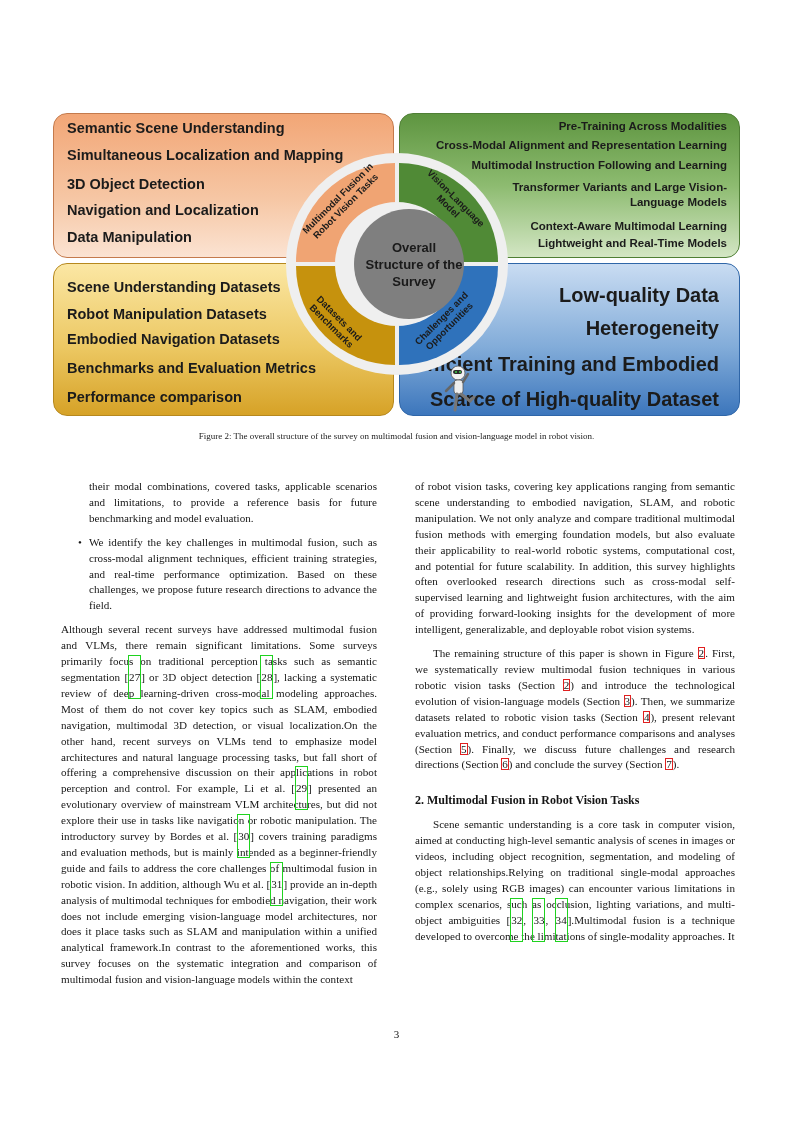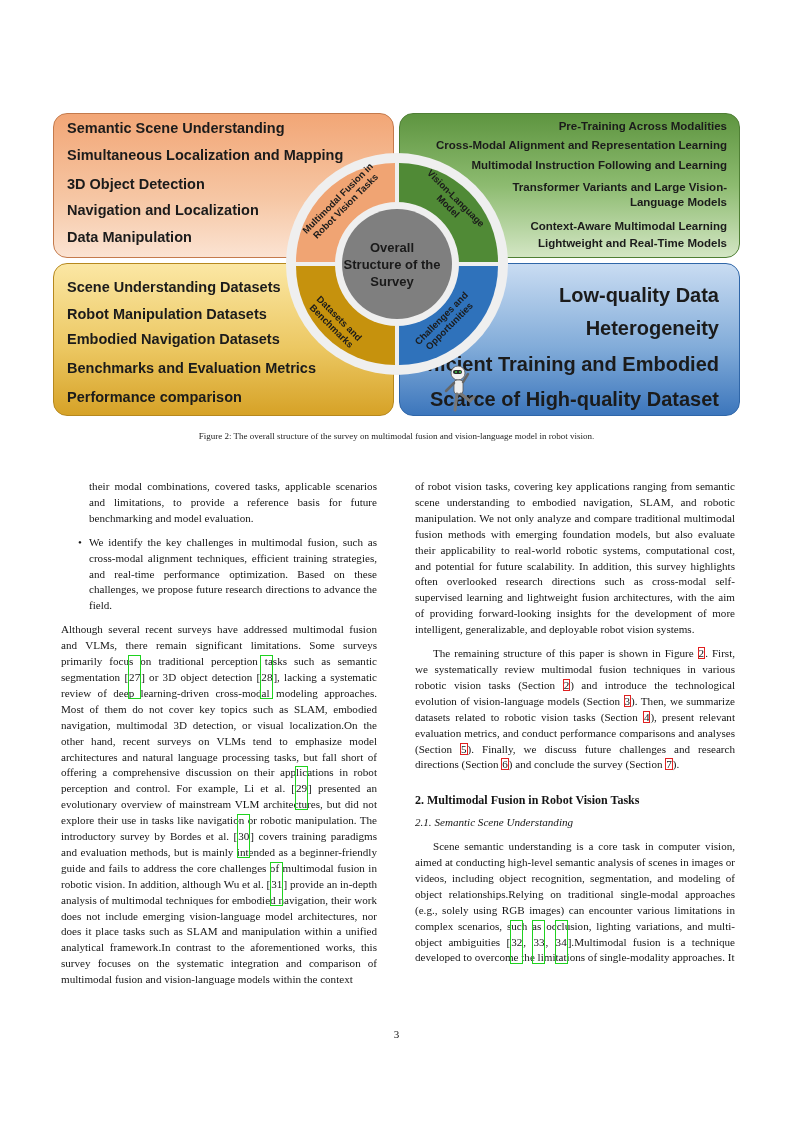--- a/index.html
+++ b/index.html
@@ -20,21 +20,21 @@
   .br-item { right:20px; font-size:20px; text-align:right; }
 
   
   .wheel { position:absolute; left:233px; top:40px; width:222px; height:222px; border-radius:50%; background:#efefef; }
   .wq { position:absolute; width:99px; height:99px; overflow:hidden; }
   .wq-tl { left:10px; top:10px; background:#f0a473; border-top-left-radius:99px; }
   .wq-tr { left:113px; top:10px; background:#508a36; border-top-right-radius:99px; }
   .wq-bl { left:10px; top:113px; background:#c6920d; border-bottom-left-radius:99px; }
   .wq-br { left:113px; top:113px; background:#2f72bb; border-bottom-right-radius:99px; }
   .wheel-ring { position:absolute; left:49px; top:49px; width:124px; height:124px; border-radius:50%; background:#efefef; }
-  .wheel-core { position:absolute; left:56px; top:56px; width:110px; height:110px; border-radius:50%; background:#7f7f7f; display:flex; align-items:center; justify-content:flex-start; text-align:center; }
+  .wheel-core { position:absolute; left:68px; top:56px; width:110px; height:110px; border-radius:50%; background:#7f7f7f; display:flex; align-items:center; justify-content:flex-end; text-align:center; }
   .core-text { font-family:"Liberation Sans", sans-serif; font-weight:bold; font-size:13px; line-height:17px; color:#1a1a1a; width:100px; }
   .wlabel { position:absolute; font-family:"Liberation Sans", sans-serif; font-weight:bold; font-size:9.5px; line-height:11px; color:#1b1b1b; text-align:center; white-space:nowrap; }
 
   .chip { position:absolute; left:452px; top:295px; width:0; height:0; }
   .robot { position:absolute; }
 
   
   .caption { position:absolute; left:0; width:793px; top:431px; text-align:center; font-size:9px; color:#222; }
 
   
@@ -151,17 +151,16 @@
   <p class="bullet-block" style="margin-top:8px;">
     <span class="bullet-dot">•</span><span>We identify the key challenges in multimodal fusion, such as cross-modal alignment techniques, efficient training strategies, and real-time performance optimization. Based on these challenges, we propose future research directions to advance the field.</span>
   </p>
   <p style="margin-top:8px;"><span>Although several recent surveys have addressed multimodal fusion and VLMs, there remain significant limitations. Some surveys primarily focus on traditional perception tasks such as semantic segmentation [</span><a class="cite-g">27</a><span>] or 3D object detection [</span><a class="cite-g">28</a><span>], lacking a systematic review of deep learning-driven cross-modal modeling approaches. Most of them do not cover key topics such as SLAM, embodied navigation, multimodal 3D detection, or visual localization.On the other hand, recent surveys on VLMs tend to emphasize model architectures and natural language processing tasks, but fall short of offering a comprehensive discussion on their applications in robot perception and control. For example, Li et al. [</span><a class="cite-g">29</a><span>] presented an evolutionary overview of mainstream VLM architectures, but did not explore their use in tasks like navigation or robotic manipulation.  The introductory survey by Bordes et al. [</span><a class="cite-g">30</a><span>] covers training paradigms and evaluation methods, but is mainly intended as a beginner-friendly guide and fails to address the core challenges of multimodal fusion in robotic vision.  In addition, although Wu et al. [</span><a class="cite-g">31</a><span>] provide an in-depth analysis of multimodal techniques for embodied navigation, their work does not include emerging vision-language model architectures, nor does it place tasks such as SLAM and manipulation within a unified analytical framework.In contrast to the aforementioned works, this survey focuses on the systematic integration and comparison of multimodal fusion and vision-language models within the context</span></p>
 </div>
 
 <div class="col col-right">
   <p>of robot vision tasks, covering key applications ranging from semantic scene understanding to embodied navigation, SLAM, and robotic manipulation.  We not only analyze and compare traditional multimodal fusion methods with emerging foundation models, but also evaluate their applicability to real-world robotic systems, computational cost, and potential for future scalability. In addition, this survey highlights often overlooked research directions such as cross-modal self-supervised learning and lightweight fusion architectures, with the aim of providing forward-looking insights for the development of more intelligent, generalizable, and deployable robot vision systems.</p>
   <p class="indent"><span>The remaining structure of this paper is shown in Figure </span><a class="cite-r">2</a><span>. First, we systematically review multimodal fusion techniques in various robotic vision tasks (Section </span><a class="cite-r">2</a><span>) and introduce the technological evolution of vision-language models (Section </span><a class="cite-r">3</a><span>). Then, we summarize datasets related to robotic vision tasks (Section </span><a class="cite-r">4</a><span>), present relevant evaluation metrics, and conduct performance comparisons and analyses (Section </span><a class="cite-r">5</a><span>).  Finally, we discuss future challenges and research directions (Section </span><a class="cite-r">6</a><span>) and conclude the survey (Section </span><a class="cite-r">7</a><span>).</span></p>
   <p class="sec-head">2.  Multimodal Fusion in Robot Vision Tasks</p>
-  <p class="subsec-head">2.1.  Semantic Scene Understanding</p>
   <p class="indent"><span>Scene semantic understanding is a core task in computer vision, aimed at conducting high-level semantic analysis of scenes in images or videos, including object recognition, segmentation, and modeling of object relationships.Relying on traditional single-modal approaches (e.g., solely using RGB images) can encounter various limitations in complex scenarios, such as occlusion, lighting variations, and multi-object ambiguities [</span><a class="cite-g">32</a><span>, </span><a class="cite-g">33</a><span>, </span><a class="cite-g">34</a><span>].Multimodal fusion is a technique developed to overcome the limitations of single-modality approaches.  It</span></p>
 </div>
 
 <div class="page-num">3</div>
 
 </body></html>

